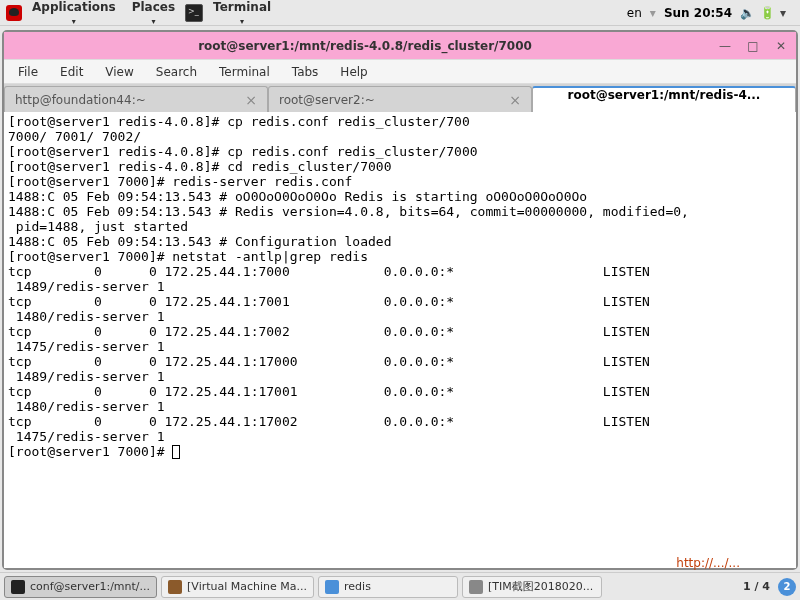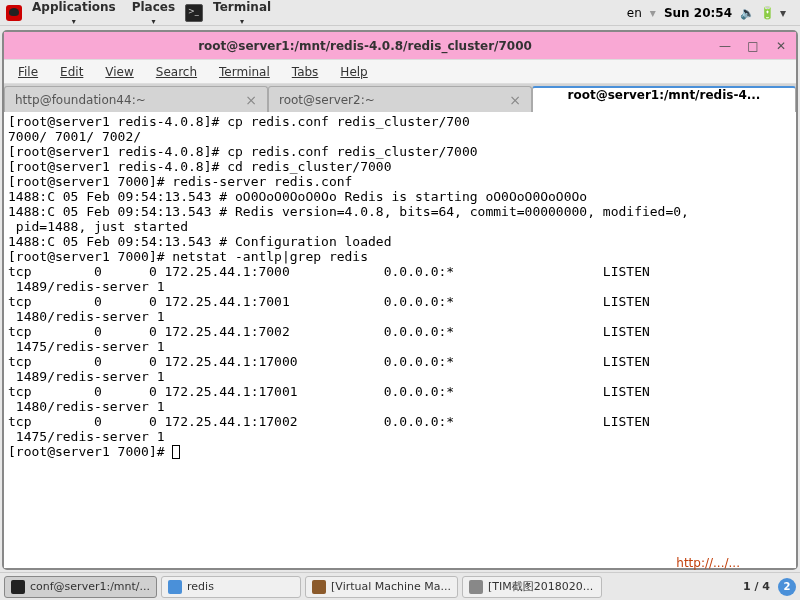--- a/index.html
+++ b/index.html
@@ -97,21 +97,21 @@
 }
 .menubar {
   height: 24px;
   background: #f5f5f5;
   border-bottom: 1px solid #ddd;
   display: flex;
   align-items: center;
   padding: 0 4px;
   gap: 2px;
 }
-.menubar-item { padding: 3px 10px; color: #333; text-decoration: underline; }
+.menubar-item { padding: 3px 10px; color: #333; }
 .tabbar {
   height: 28px;
   background: #d4d4d4;
   display: flex;
   align-items: flex-end;
   padding: 0;
 }
 .tab {
   flex: 1;
   height: 26px;
@@ -307,26 +307,26 @@
 </div>
 
 <span class="watermark">http://.../...</span>
 
 <div class="taskbar">
   <div class="task-btn active">
     <div class="task-icon term"></div>
     <span>conf@server1:/mnt/...</span>
   </div>
   <div class="task-btn">
+    <div class="task-icon vm"></div>
+    <span>[Virtual Machine Ma...</span>
+  </div>
+  <div class="task-btn">
     <div class="task-icon doc"></div>
     <span>redis</span>
-  </div>
-  <div class="task-btn">
-    <div class="task-icon vm"></div>
-    <span>[Virtual Machine Ma...</span>
   </div>
   <div class="task-btn">
     <div class="task-icon img"></div>
     <span>[TIM截图2018020...</span>
   </div>
   <div class="taskbar-right">
     <span class="pager">1 / 4</span>
     <div class="msg-badge">2</div>
   </div>
 </div>

